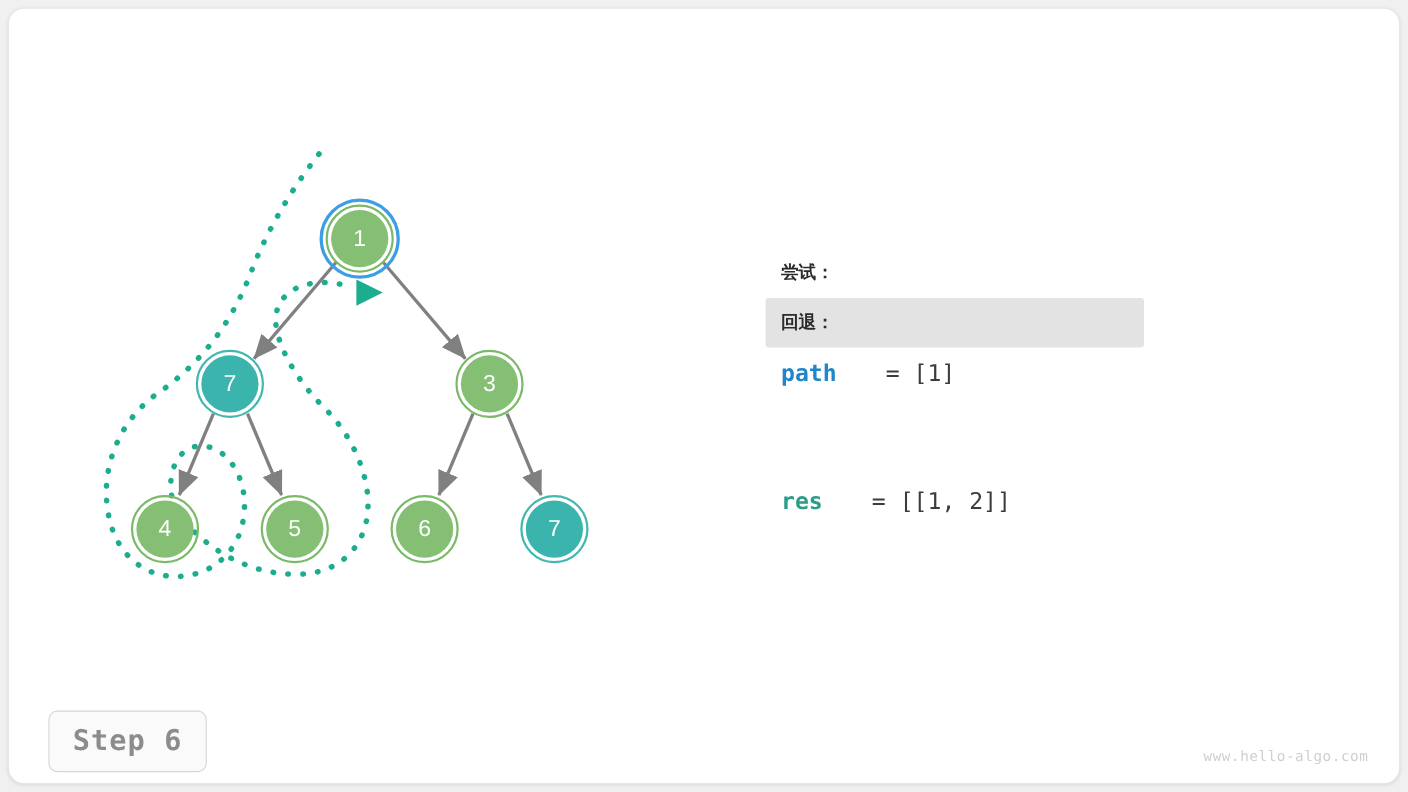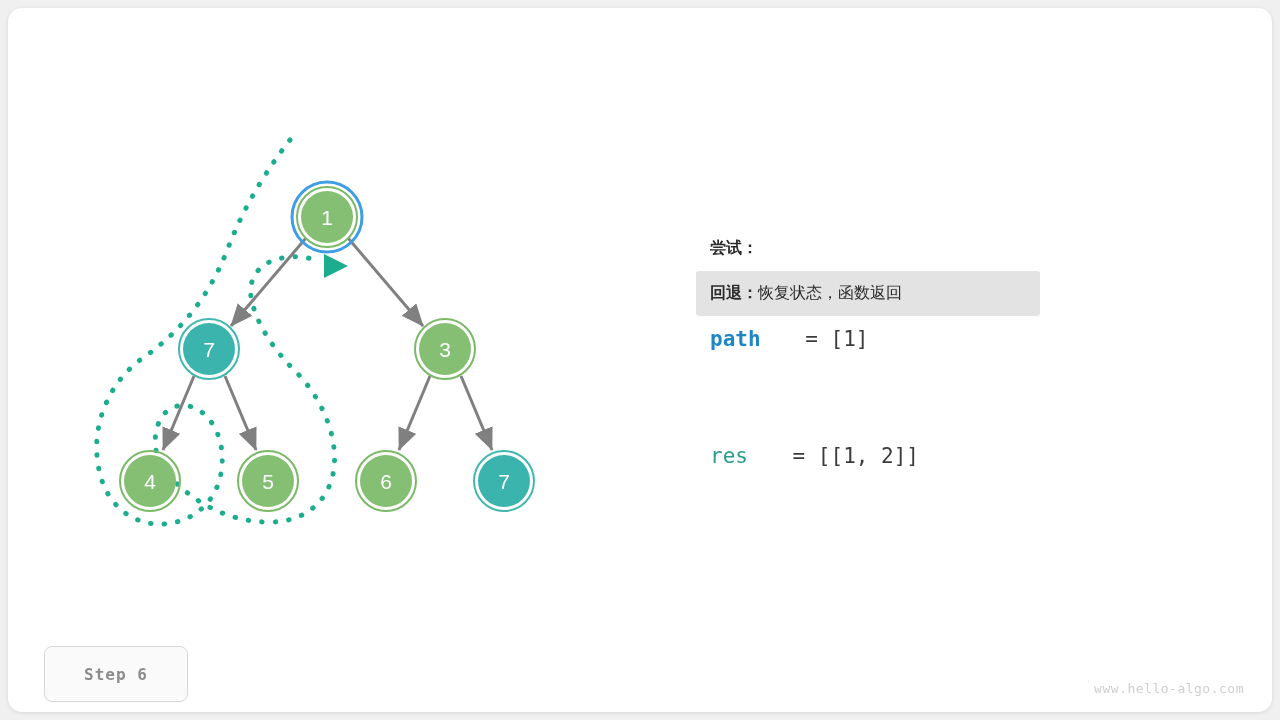--- a/index.html
+++ b/index.html
@@ -73,39 +73,39 @@
     align-items: center;
     padding: 0 14px;
     box-sizing: border-box;
     font-family: "DejaVu Sans Mono", "Liberation Mono", monospace;
     font-size: 21px;
     white-space: pre;
     gap: 32px;
   }
   .code-row.spacer-row { height: 72px; }
   .var-path { color: #1f86c8; font-weight: bold; }
-  .var-res  { color: #2a9d8a; font-weight: normal; }
+  .var-res  { color: #2a9d8a; font-weight: bold; }
   .code-rest { color: #3c3c3c; }
 
   
   #step-badge {
     position: absolute;
     left: 36px;
     top: 638px;
     width: 144px;
     height: 56px;
     box-sizing: border-box;
     border: 1px solid #d6d6d6;
     border-radius: 8px;
     background: #fafafa;
     display: flex;
     align-items: center;
     justify-content: center;
     font-family: "DejaVu Sans Mono", "Liberation Mono", monospace;
-    font-size: 16px;
+    font-size: 26px;
     font-weight: bold;
     color: #8c8c8c;
     letter-spacing: 1px;
   }
 
   
   #watermark {
     position: absolute;
     right: 28px;
     bottom: 16px;
@@ -205,21 +205,20 @@
     </svg>
 
     <div id="text-panel">
 
       <div class="annot-row">
         <span class="annot-label">尝试：</span>
       </div>
 
       <div class="annot-row highlight">
         <span class="annot-label">回退：</span>
-        <span class="annot-text">恢复状态，函数返回</span>
       </div>
 
       <div class="code-row">
         <span class="var-path">path</span><span class="code-rest"> = [1]</span>
       </div>
 
       <div class="code-row spacer-row"></div>
 
       <div class="code-row">
         <span class="var-res">res</span><span class="code-rest"> = [[1, 2]]</span>

